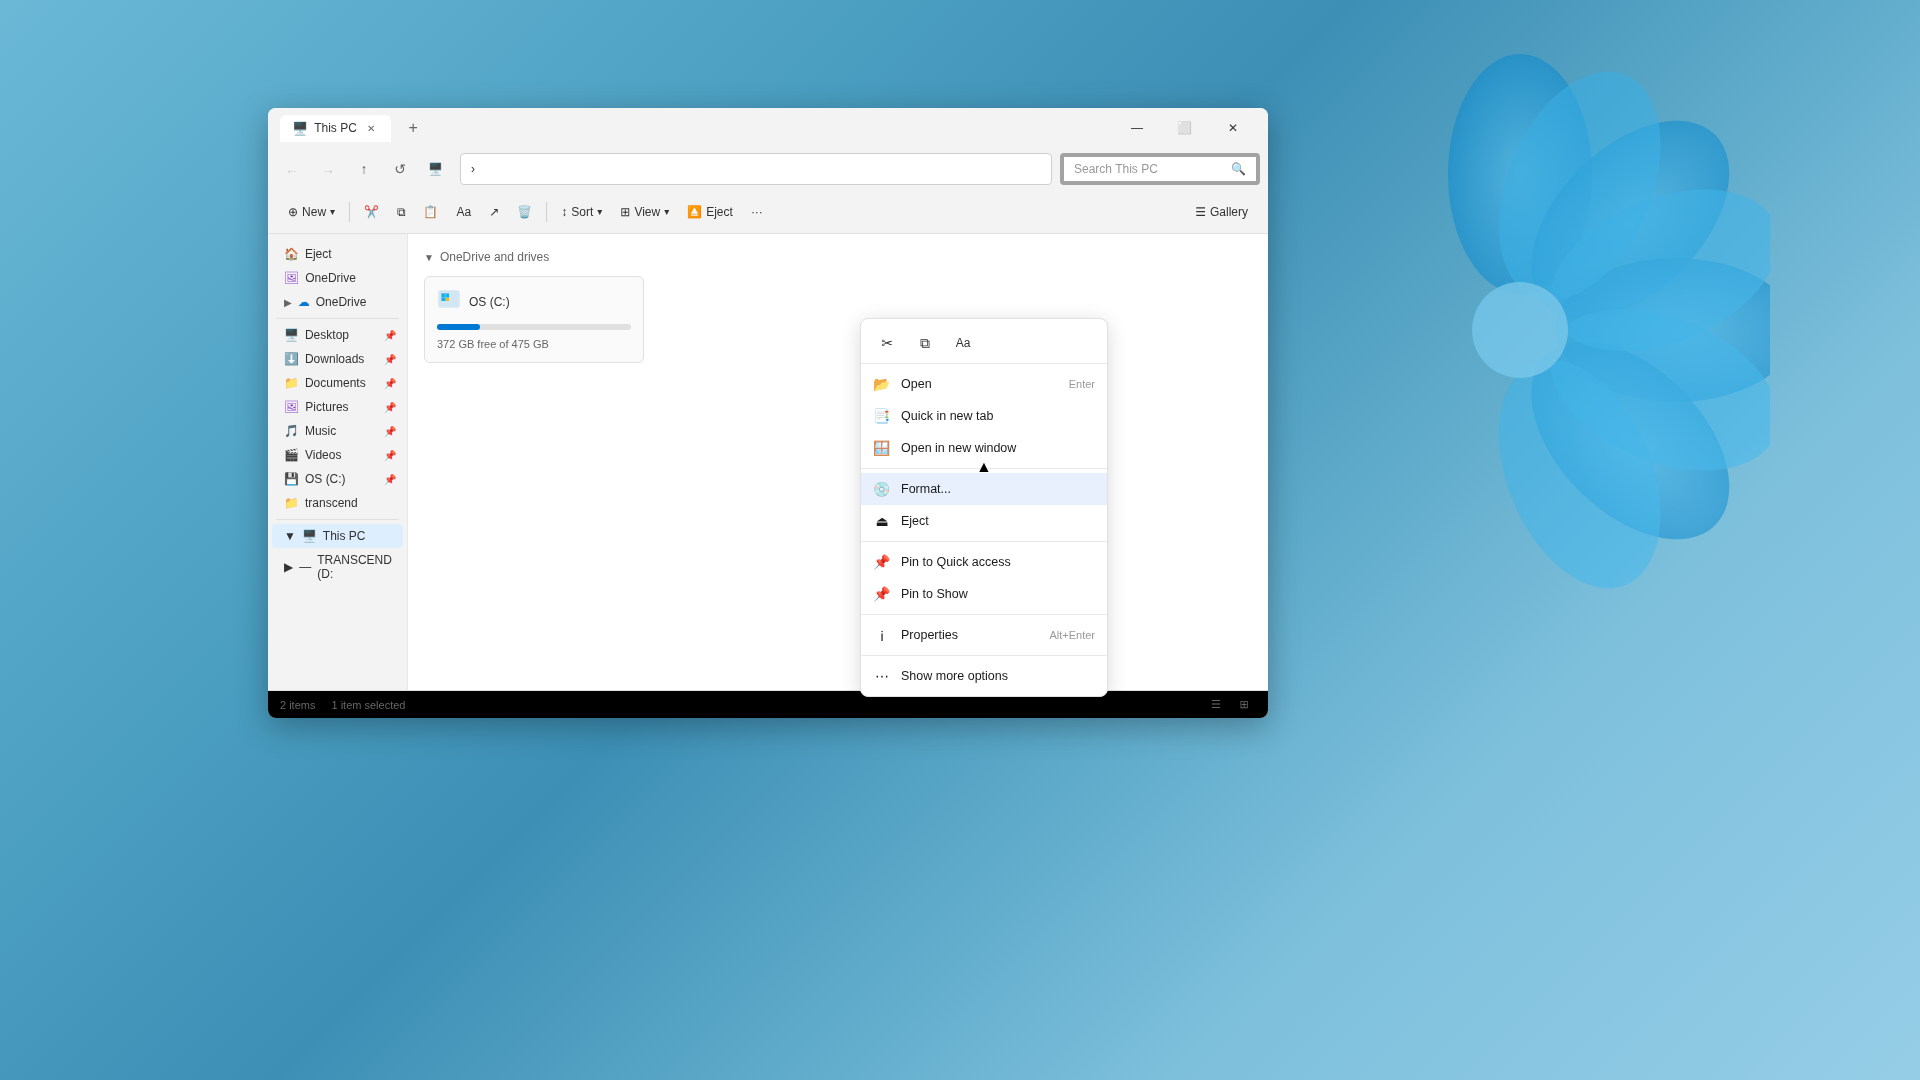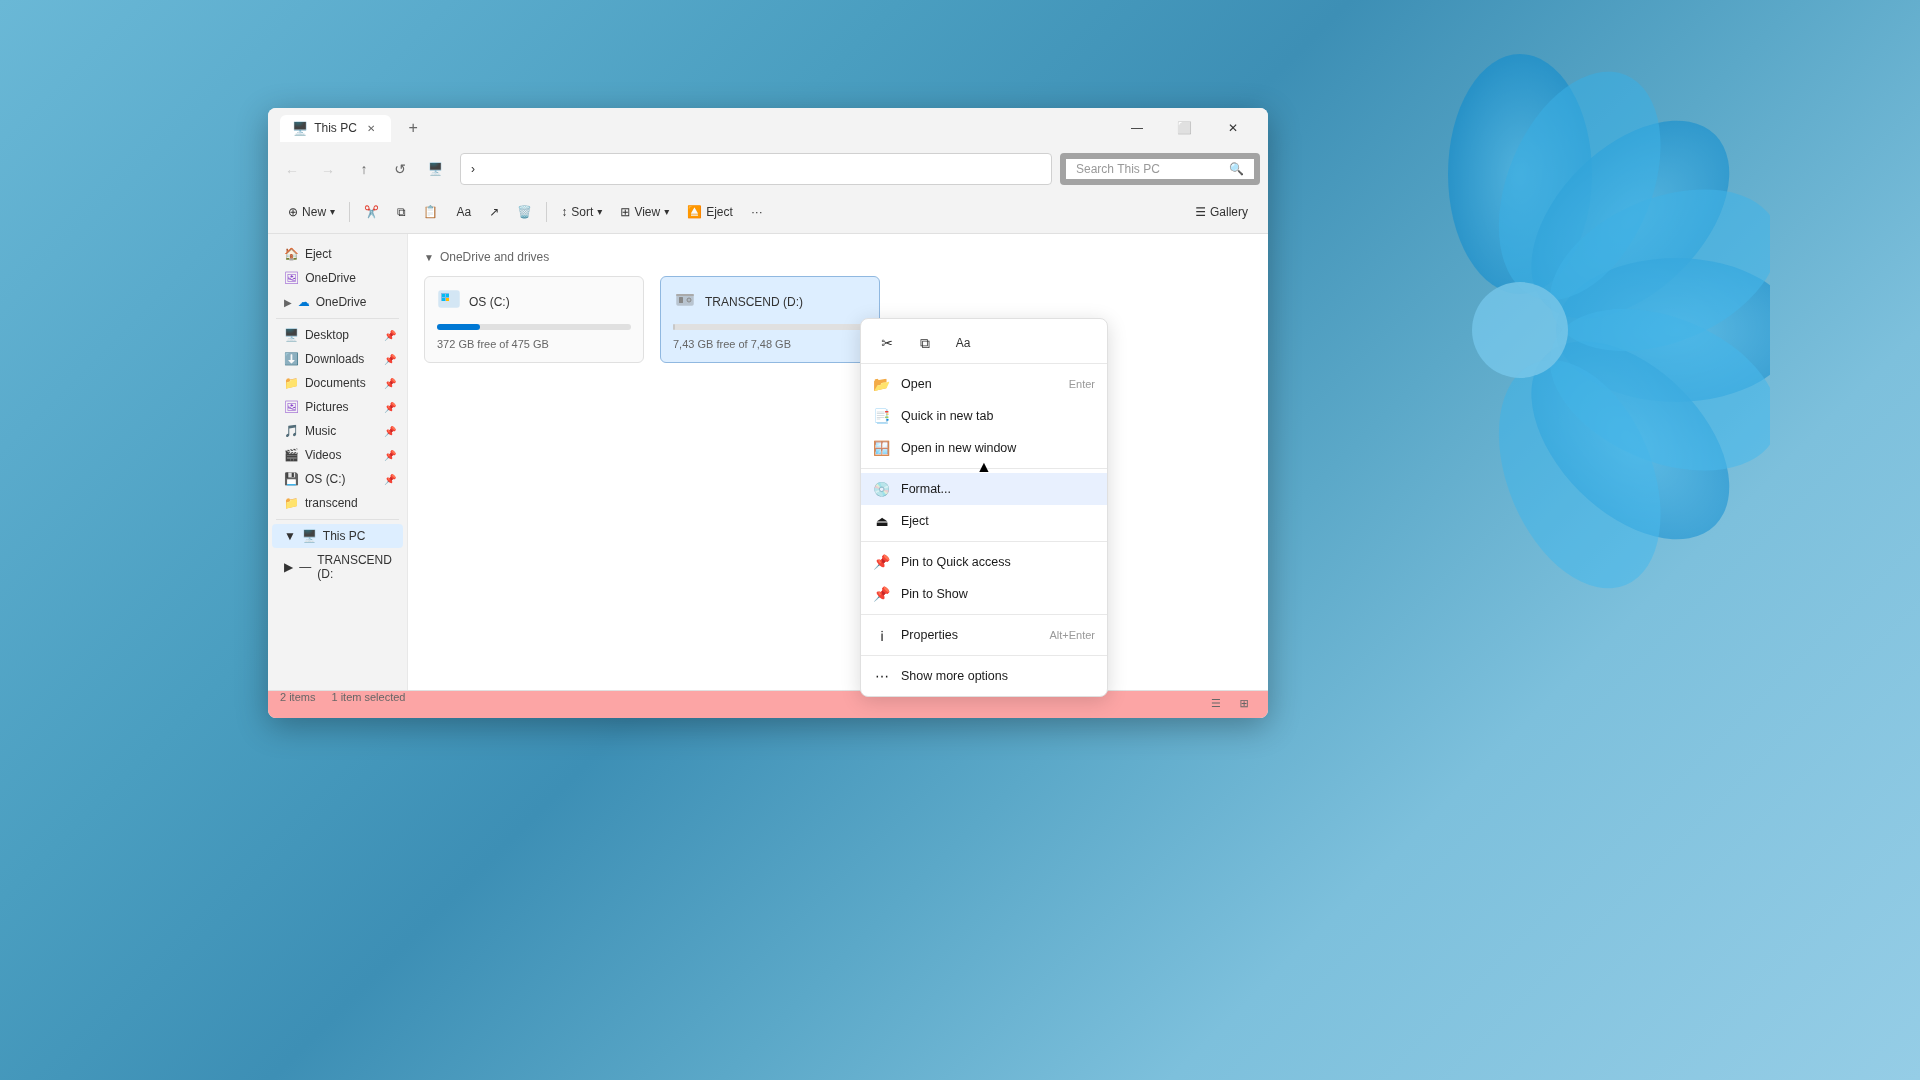--- a/index.html
+++ b/index.html
@@ -128,21 +128,21 @@
       align-items: center;
       padding: 0 10px;
       font-size: 12px;
       color: #333;
       margin: 0 4px;
     }
     .search-bar {
       width: 200px;
       height: 32px;
       background: #ffffff;
-      border: 6px solid #a3a3a3;
+      border: 4px solid #a3a3a3;
       border-radius: 4px;
       display: flex;
       align-items: center;
       padding: 0 10px;
       gap: 6px;
       font-size: 12px;
       color: #999;
     }
 
     
@@ -293,23 +293,24 @@
     .progress-bar.blue { background: #0078d4; }
     .progress-bar.light { background: #c0c0c0; }
     .drive-space {
       font-size: 11px;
       color: #666;
     }
 
     
     .status-bar {
       height: 28px;
-      background: #fca5a5;
+      background: #000000;
       border-top: 1px solid #e0e0e0;
       display: flex;
+      align-items: center;
       padding: 0 12px;
       gap: 16px;
       font-size: 11px;
       color: #666;
       flex-shrink: 0;
     }
     .status-right {
       margin-left: auto;
       display: flex;
       gap: 4px;
@@ -591,38 +592,20 @@
               </svg>
             </div>
             <span style="font-size:12px;font-weight:500;color:#333;">OS (C:)</span>
           </div>
           <div class="progress-bar-container">
             <div class="progress-bar blue" style="width:22%;"></div>
           </div>
           <span class="drive-space">372 GB free of 475 GB</span>
         </div>
 
-        <div class="drive-item selected">
-          <div class="drive-header">
-            <div class="drive-icon">
-              <svg width="24" height="24" viewBox="0 0 24 24">
-                <rect x="4" y="8" width="16" height="10" rx="1" fill="#666" opacity="0.3" stroke="#666" stroke-width="1.5"></rect>
-                <rect x="6" y="10" width="4" height="6" rx="0.5" fill="#888"></rect>
-                <circle cx="16" cy="13" r="2" fill="none" stroke="#888" stroke-width="1"></circle>
-                <circle cx="16" cy="13" r="0.5" fill="#888"></circle>
-                <rect x="3" y="7" width="18" height="2" rx="1" fill="#aaa"></rect>
-              </svg>
-            </div>
-            <span style="font-size:12px;font-weight:500;color:#333;">TRANSCEND (D:)</span>
-          </div>
-          <div class="progress-bar-container">
-            <div class="progress-bar light" style="width:1%;background:#c8c8c8;"></div>
-          </div>
-          <span class="drive-space">7,43 GB free of 7,48 GB</span>
-        </div>
       </div>
     </div>
   </div>
 
   <div class="status-bar">
     <span>2 items</span>
     <span>1 item selected</span>
     <div class="status-right">
       <div class="view-toggle-btn">
         <span>☰</span>

